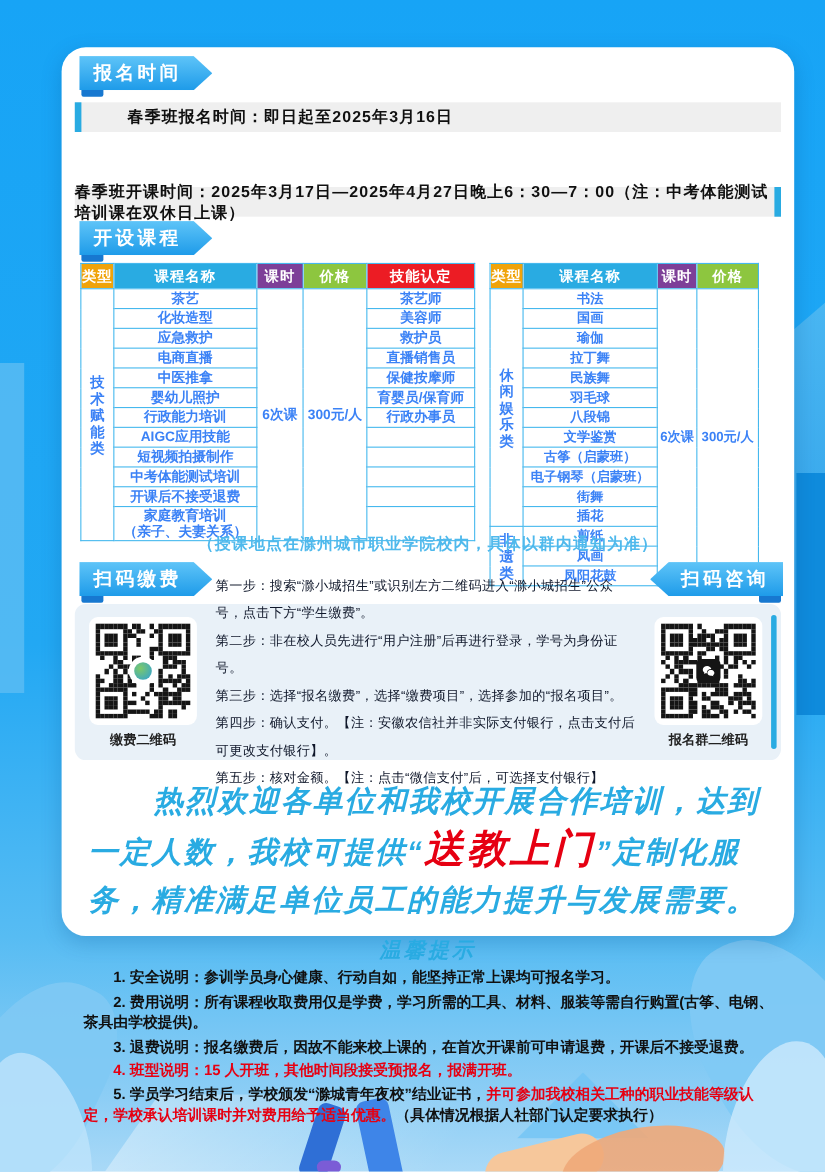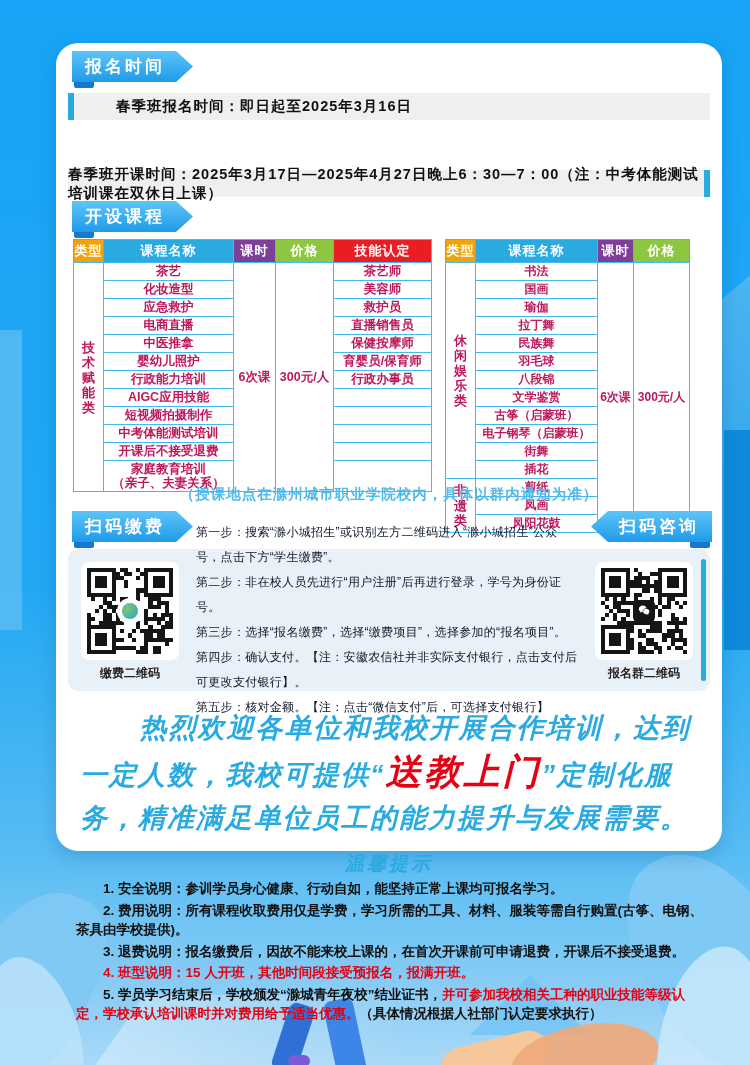--- a/index.html
+++ b/index.html
@@ -41,21 +41,21 @@
     clip-path:polygon(17px 0,100% 0,100% 100%,17px 100%,0 50%); }
 
   
   .date-bar { position:absolute; left:12px; right:12px; height:27px; background:#efefef; display:flex; align-items:center; font-weight:bold; font-size:14.5px; color:#101010; letter-spacing:1px; }
   .date-bar.a-left { border-left:6px solid #29abe2; padding-left:10px; }
   .date-bar.a-right { border-right:6px solid #29abe2; justify-content:center; }
 
   
   .tables { position:absolute; left:17px; top:196px; display:flex; gap:13px; align-items:flex-start; }
   table { border-collapse:collapse; table-layout:fixed; }
-  th,td { border:1px solid #45b8ee; text-align:center; vertical-align:middle; font-weight:bold; color:#be185d; overflow:hidden; }
+  th,td { border:1px solid #45b8ee; text-align:center; vertical-align:middle; font-weight:bold; color:#3b82f6; overflow:hidden; }
   th { color:#fff; font-size:13px; height:23px; letter-spacing:1px; }
   .t-left td { height:17px; font-size:12.5px; }
   .t-right td { height:13.5px; font-size:12px; }
   td.vtext { white-space:pre-line; font-size:13px; line-height:15px; letter-spacing:0; }
   td.tall { white-space:pre-line; height:31px; line-height:14px;text-align:center; }
 
   .loc-note { position:absolute; top:442px; width:100%; text-align:center; color:#4fb9ec; font-weight:bold; font-size:14.5px; letter-spacing:1px; }
 
   
   .paybox { position:absolute; left:12px; top:506px; width:642px; height:142px; background:#e9f1f8; border-radius:10px; display:flex; align-items:center; padding:10px 14px 10px 10px; }

